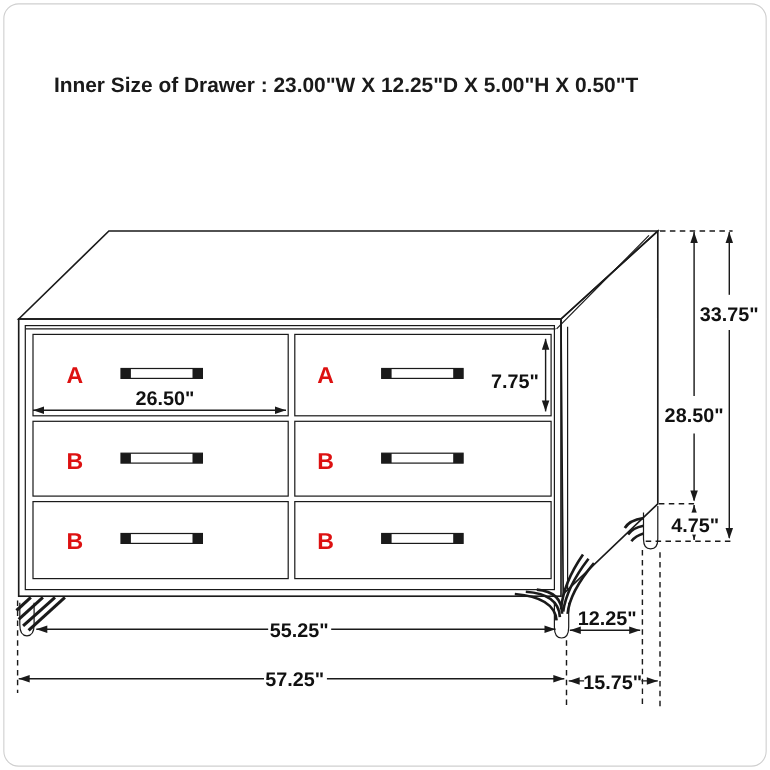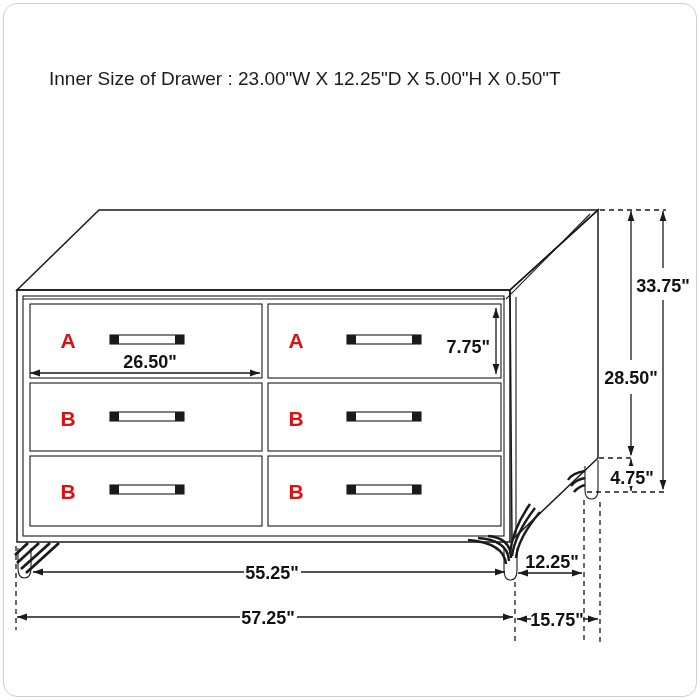--- a/index.html
+++ b/index.html
@@ -1,21 +1,21 @@
 <!DOCTYPE html>
 <html><head>
 <meta charset="utf-8">
 <style>
   html,body{margin:0;padding:0;background:#ffffff;}
   body{width:700px;height:700px;position:relative;overflow:hidden;
        font-family:"Liberation Sans", sans-serif;}
   .frame{position:absolute;left:3px;top:3px;width:692px;height:692px;
          border:1px solid #cfcfcf;border-radius:14px;}
   .title{position:absolute;left:49px;top:68px;width:620px;
-         font-size:19px;font-weight:normal;color:#1a1a1a;letter-spacing:0px;}
+         font-size:19px;font-weight:bold;color:#1a1a1a;letter-spacing:0px;}
   svg{position:absolute;left:0;top:0;}
   svg text{font-family:"Liberation Sans", sans-serif;}
   .dim{font-size:18px;font-weight:bold;fill:#111111;}
   .dletter{font-size:21px;font-weight:bold;fill:#dd1111;}
   .ln{stroke:#1a1a1a;stroke-width:1.5;fill:none;}
   .lnthin{stroke:#1a1a1a;stroke-width:1.1;fill:none;}
   .dln{stroke:#1a1a1a;stroke-width:1.3;fill:none;}
   .dash{stroke:#1a1a1a;stroke-width:1.3;fill:none;stroke-dasharray:5 4;}
   .ah{fill:#1a1a1a;stroke:none;}
   .wbg{fill:#ffffff;stroke:none;}

